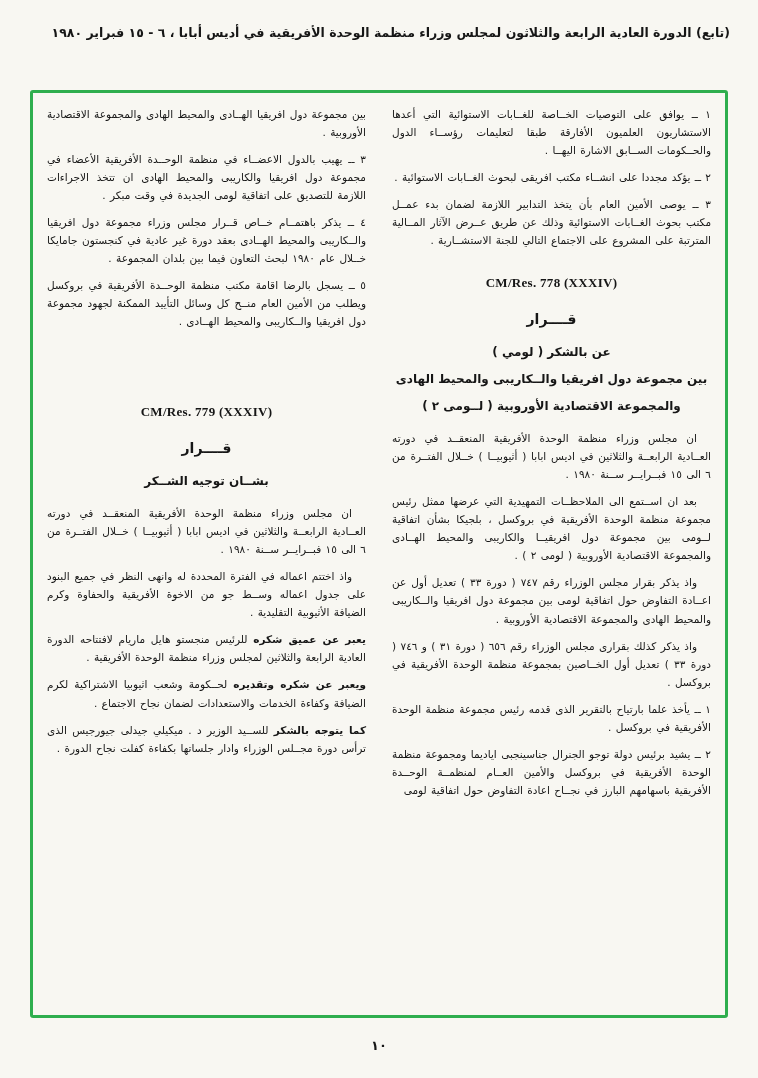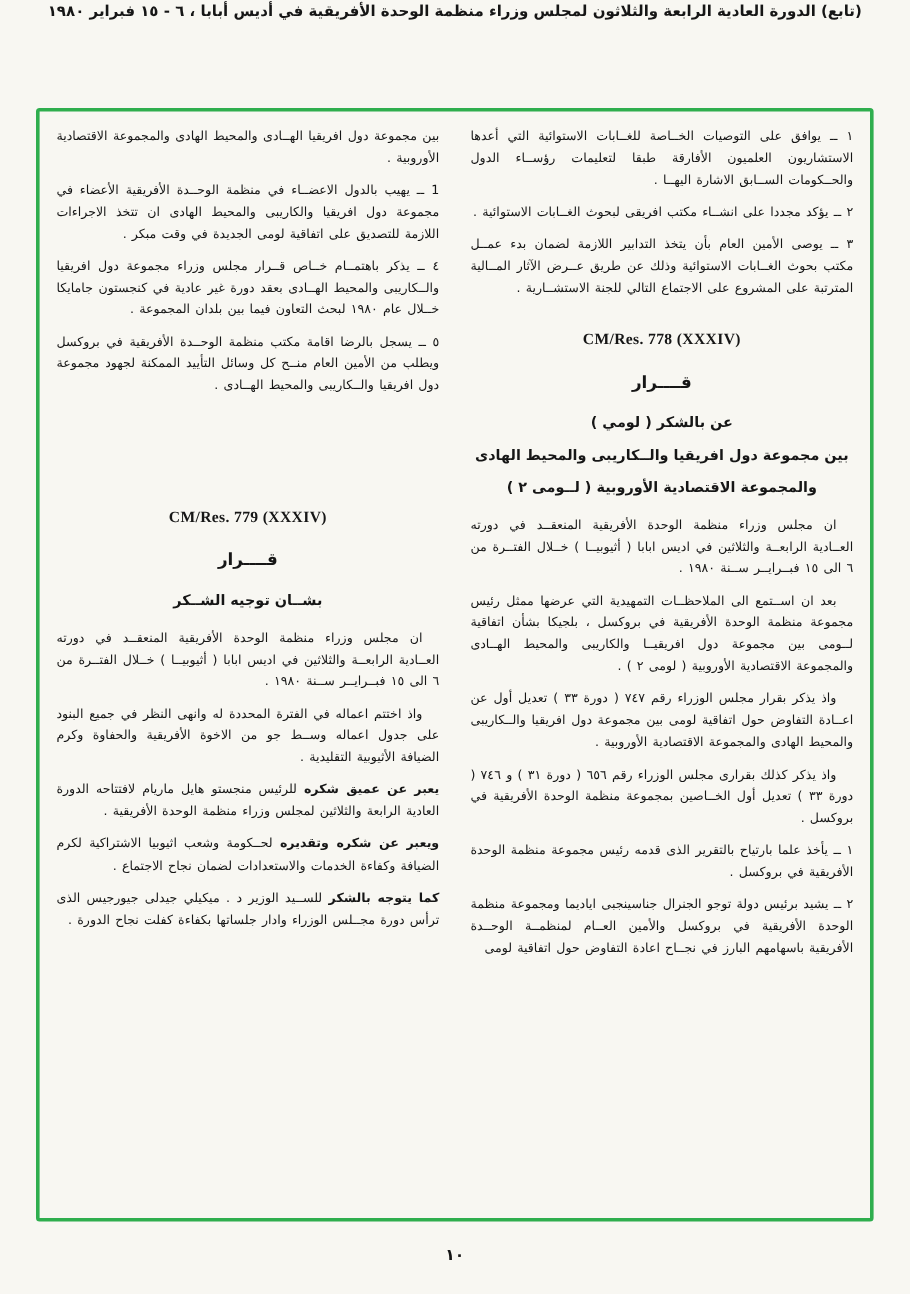--- a/index.html
+++ b/index.html
@@ -5,41 +5,41 @@
   :root{ --green:#2fae4e; --ink:#161616; --paper:#f8f7f2; }
   *{ box-sizing:border-box; }
   html,body{ margin:0; padding:0; }
   body{
     width:758px; height:1078px;
     background:var(--paper);
     color:var(--ink);
     font-family:"DejaVu Sans", sans-serif;
     position:relative; overflow:hidden;
   }
-  .doc-header{ text-align:center; direction:rtl; }
+  .doc-header{ padding-top:24px; text-align:right; direction:rtl; }
   .doc-title{ font-size:12.5px; font-weight:bold; padding:0 28px; line-height:1.5; }
   .doc-source{ font-size:8.8px; font-weight:bold; margin-top:5px; padding:0 40px; color:#222; }
   .green-box{
     position:absolute; left:30px; right:30px; top:90px; height:928px;
     border:3px solid var(--green); border-radius:3px;
     padding:12px 14px; overflow:hidden; background:transparent;
   }
   .columns{ display:flex; direction:rtl; gap:26px; height:100%; }
   .col{ flex:1; direction:rtl; text-align:justify; }
   .para{
     font-size:10.5px; line-height:1.72; margin:0 0 9px; text-indent:14px;
     word-spacing:1px;
   }
   .para.numbered, .para.cont{ text-indent:0; }
   .para .lead{ font-weight:bold; }
   .res-code{
     direction:ltr; text-align:center; font-weight:bold; font-size:13px;
     margin:26px 0 20px; font-family:"Liberation Serif", serif; letter-spacing:.3px;
   }
-  .res-code.big-gap{ margin-top:92px; }
+  .res-code.big-gap{ margin-top:73px; }
   .res-heading{
     text-align:center; font-size:14px; font-weight:bold;
     margin:0 0 16px; letter-spacing:1px;
   }
   .res-subheading{
     text-align:center; font-size:12px; font-weight:bold; margin:0 0 8px; line-height:1.55;
   }
   .res-subheading.last{ margin-bottom:14px; }
   .page-footer{
     position:absolute; left:0; right:0; bottom:24px; text-align:center;
@@ -70,21 +70,21 @@
         <p class="para">ان مجلس وزراء منظمة الوحدة الأفريقية المنعقــد في دورته العــادية الرابعــة والثلاثين في اديس ابابا ( أثيوبيــا ) خــلال الفتــرة من ٦ الى ١٥ فبــرايــر ســنة ١٩٨٠ .</p>
         <p class="para">بعد ان اســتمع الى الملاحظــات التمهيدية التي عرضها ممثل رئيس مجموعة منظمة الوحدة الأفريقية في بروكسل ، بلجيكا بشأن اتفاقية لــومى بين مجموعة دول افريقيــا والكاريبى والمحيط الهــادى والمجموعة الاقتصادية الأوروبية ( لومى ٢ ) .</p>
         <p class="para">واذ يذكر بقرار مجلس الوزراء رقم ٧٤٧ ( دورة ٣٣ ) تعديل أول عن اعــادة التفاوض حول اتفاقية لومى بين مجموعة دول افريقيا والــكاريبى والمحيط الهادى والمجموعة الاقتصادية الأوروبية .</p>
         <p class="para">واذ يذكر كذلك بقرارى مجلس الوزراء رقم ٦٥٦ ( دورة ٣١ ) و ٧٤٦ ( دورة ٣٣ ) تعديل أول الخــاصين بمجموعة منظمة الوحدة الأفريقية في بروكسل .</p>
         <p class="para numbered">١ ــ يأخذ علما بارتياح بالتقرير الذى قدمه رئيس مجموعة منظمة الوحدة الأفريقية في بروكسل .</p>
         <p class="para numbered">٢ ــ يشيد برئيس دولة توجو الجنرال جناسينجبى اياديما ومجموعة منظمة الوحدة الأفريقية في بروكسل والأمين العــام لمنظمــة الوحــدة الأفريقية باسهامهم البارز في نجــاح اعادة التفاوض حول اتفاقية لومى</p>
       </section>
 
       <section class="col">
         <p class="para cont">بين مجموعة دول افريقيا الهــادى والمحيط الهادى والمجموعة الاقتصادية الأوروبية .</p>
-        <p class="para numbered">1 ــ يهيب بالدول الاعضــاء في منظمة الوحــدة الأفريقية الأعضاء في مجموعة دول افريقيا والكاريبى والمحيط الهادى ان تتخذ الاجراءات اللازمة للتصديق على اتفاقية لومى الجديدة في وقت مبكر .</p>
+        <p class="para numbered">٣ ــ يهيب بالدول الاعضــاء في منظمة الوحــدة الأفريقية الأعضاء في مجموعة دول افريقيا والكاريبى والمحيط الهادى ان تتخذ الاجراءات اللازمة للتصديق على اتفاقية لومى الجديدة في وقت مبكر .</p>
         <p class="para numbered">٤ ــ يذكر باهتمــام خــاص قــرار مجلس وزراء مجموعة دول افريقيا والــكاريبى والمحيط الهــادى بعقد دورة غير عادية في كنجستون جامايكا خــلال عام ١٩٨٠ لبحث التعاون فيما بين بلدان المجموعة .</p>
         <p class="para numbered">٥ ــ يسجل بالرضا اقامة مكتب منظمة الوحــدة الأفريقية في بروكسل ويطلب من الأمين العام منــح كل وسائل التأييد الممكنة لجهود مجموعة دول افريقيا والــكاريبى والمحيط الهــادى .</p>
         <div class="res-code big-gap">CM/Res. 779 (XXXIV)</div>
         <h2 class="res-heading">قــــرار</h2>
         <h3 class="res-subheading last">بشــان توجيه الشــكر</h3>
         <p class="para">ان مجلس وزراء منظمة الوحدة الأفريقية المنعقــد في دورته العــادية الرابعــة والثلاثين في اديس ابابا ( أثيوبيــا ) خــلال الفتــرة من ٦ الى ١٥ فبــرايــر ســنة ١٩٨٠ .</p>
         <p class="para">واذ اختتم اعماله في الفترة المحددة له وانهى النظر في جميع البنود على جدول اعماله وســط جو من الاخوة الأفريقية والحفاوة وكرم الضيافة الأثيوبية التقليدية .</p>
         <p class="para cont"><b class="lead">يعبر عن عميق شكره</b><span> للرئيس منجستو هايل ماريام لافتتاحه الدورة العادية الرابعة والثلاثين لمجلس وزراء منظمة الوحدة الأفريقية .</span></p>
         <p class="para cont"><b class="lead">ويعبر عن شكره وتقديره</b><span> لحــكومة وشعب اثيوبيا الاشتراكية لكرم الضيافة وكفاءة الخدمات والاستعدادات لضمان نجاح الاجتماع .</span></p>
         <p class="para cont"><b class="lead">كما يتوجه بالشكر</b><span> للســيد الوزير د . ميكيلي جيدلى جيورجيس الذى ترأس دورة مجــلس الوزراء وادار جلساتها بكفاءة كفلت نجاح الدورة .</span></p>

